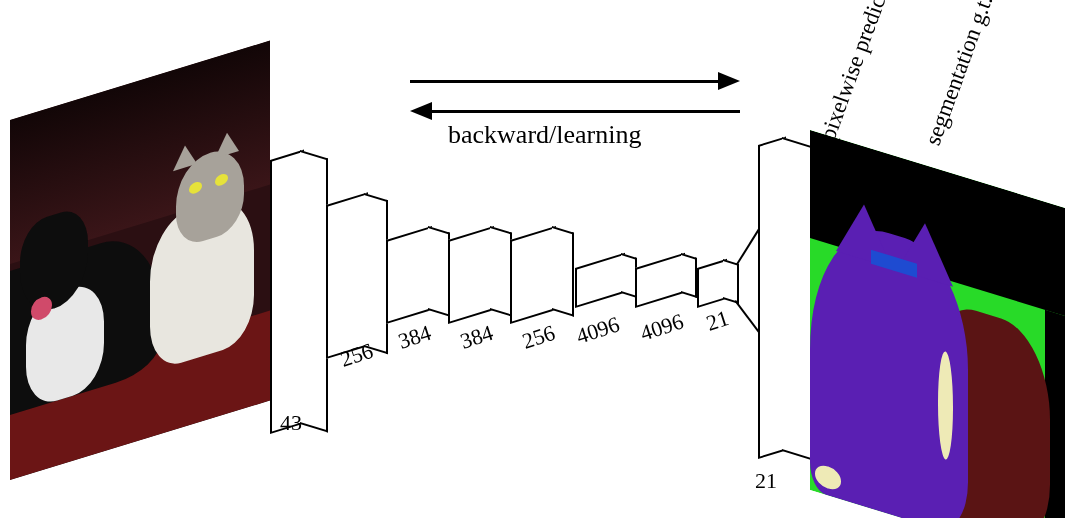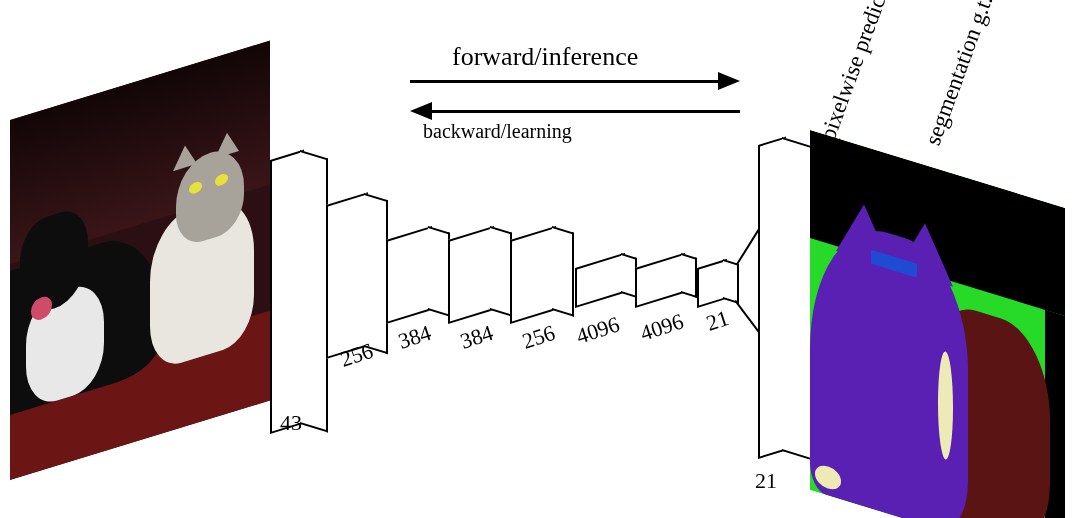--- a/index.html
+++ b/index.html
@@ -108,24 +108,23 @@
       <div class="dog-seg"></div>
       <div class="cat-seg"></div>
       <div class="cat-ear-s"></div>
       <div class="cat-ear-s2"></div>
       <div class="collar"></div>
       <div class="hl" style="left:50%;top:50%;width:6%;height:30%"></div>
       <div class="hl" style="left:2%;bottom:2%;width:10%;height:6%"></div>
     </div>
   </div>
 
-  <div class="lbl" style="left:452px;top:42px;font-size:26px">forward/inference</div>
   <div class="arrow-line" style="left:410px;top:80px;width:310px"></div>
   <div class="arrow-head r" style="left:718px;top:72px"></div>
 
   <div class="arrow-line" style="left:430px;top:110px;width:310px"></div>
   <div class="arrow-head l" style="left:410px;top:102px"></div>
-  <div class="lbl" style="left:423px;top:120px;font-size:20px">backward/learning</div>
+  <div class="lbl" style="left:448px;top:120px;font-size:26px">backward/learning</div>
 
   <div class="lbl rot-v" style="left:815px;top:135px;font-size:23px">pixelwise prediction</div>
   <div class="lbl rot-v" style="left:920px;top:140px;font-size:23px">segmentation g.t.</div>
 
 </div>
 
 </body></html>

